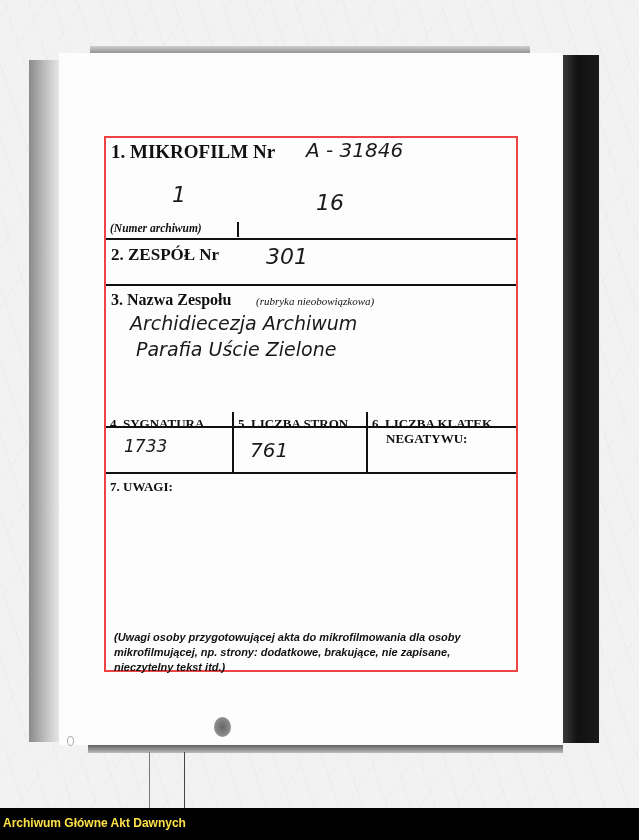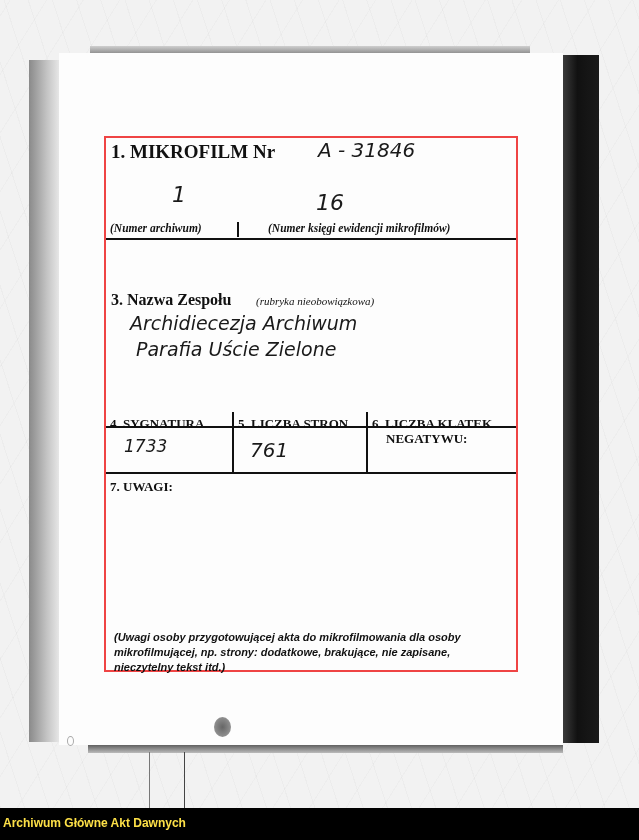--- a/index.html
+++ b/index.html
@@ -86,28 +86,31 @@
 <div class="scratch" style="left:184px;background:#444"></div>
 
 <div class="card"></div>
 <div class="stain"></div>
 <div class="stain2"></div>
 
 <div class="form">
 
   <div class="row r1">
     <span class="lbl-big" style="left:5px;top:3px;font-size:19px">1. MIKROFILM  Nr</span>
-    <span class="hand" style="left:212px;top:0px;font-size:20px">A - 31846</span>
+    <span class="hand" style="left:200px;top:0px;font-size:20px">A - 31846</span>
     <span class="hand" style="left:66px;top:44px;font-size:22px">1</span>
     <span class="hand" style="left:210px;top:52px;font-size:22px">16</span>
     <span class="lbl-it" style="left:4px;top:84px">(Numer archiwum)</span>
     <div class="vdiv" style="left:131px;top:84px;height:15px"></div>
-    <span class="lbl-it" style="left:162px;top:84px">(Numer księgi ewidencji mikrofilmów)</span>
   </div>
 
+  <div class="row r2">
+    <span class="lbl-big" style="left:5px;top:5px;font-size:17px">2. ZESPÓŁ  Nr</span>
+    <span class="hand" style="left:160px;top:4px;font-size:22px">301</span>
+  </div>
 
   <div class="row r3">
     <span class="lbl-big" style="left:5px;top:5px;font-size:16px">3. Nazwa Zespołu</span>
     <span class="lbl-it" style="left:150px;top:9px;font-size:11px;font-weight:normal">(rubryka nieobowiązkowa)</span>
     <span class="hand" style="left:24px;top:26px;font-size:19px">Archidiecezja Archiwum</span>
     <span class="hand" style="left:30px;top:52px;font-size:19px">Parafia Uście Zielone</span>
   </div>
 
   <div class="row r4">
     <div class="vdiv" style="left:126px;top:0;height:60px"></div>

